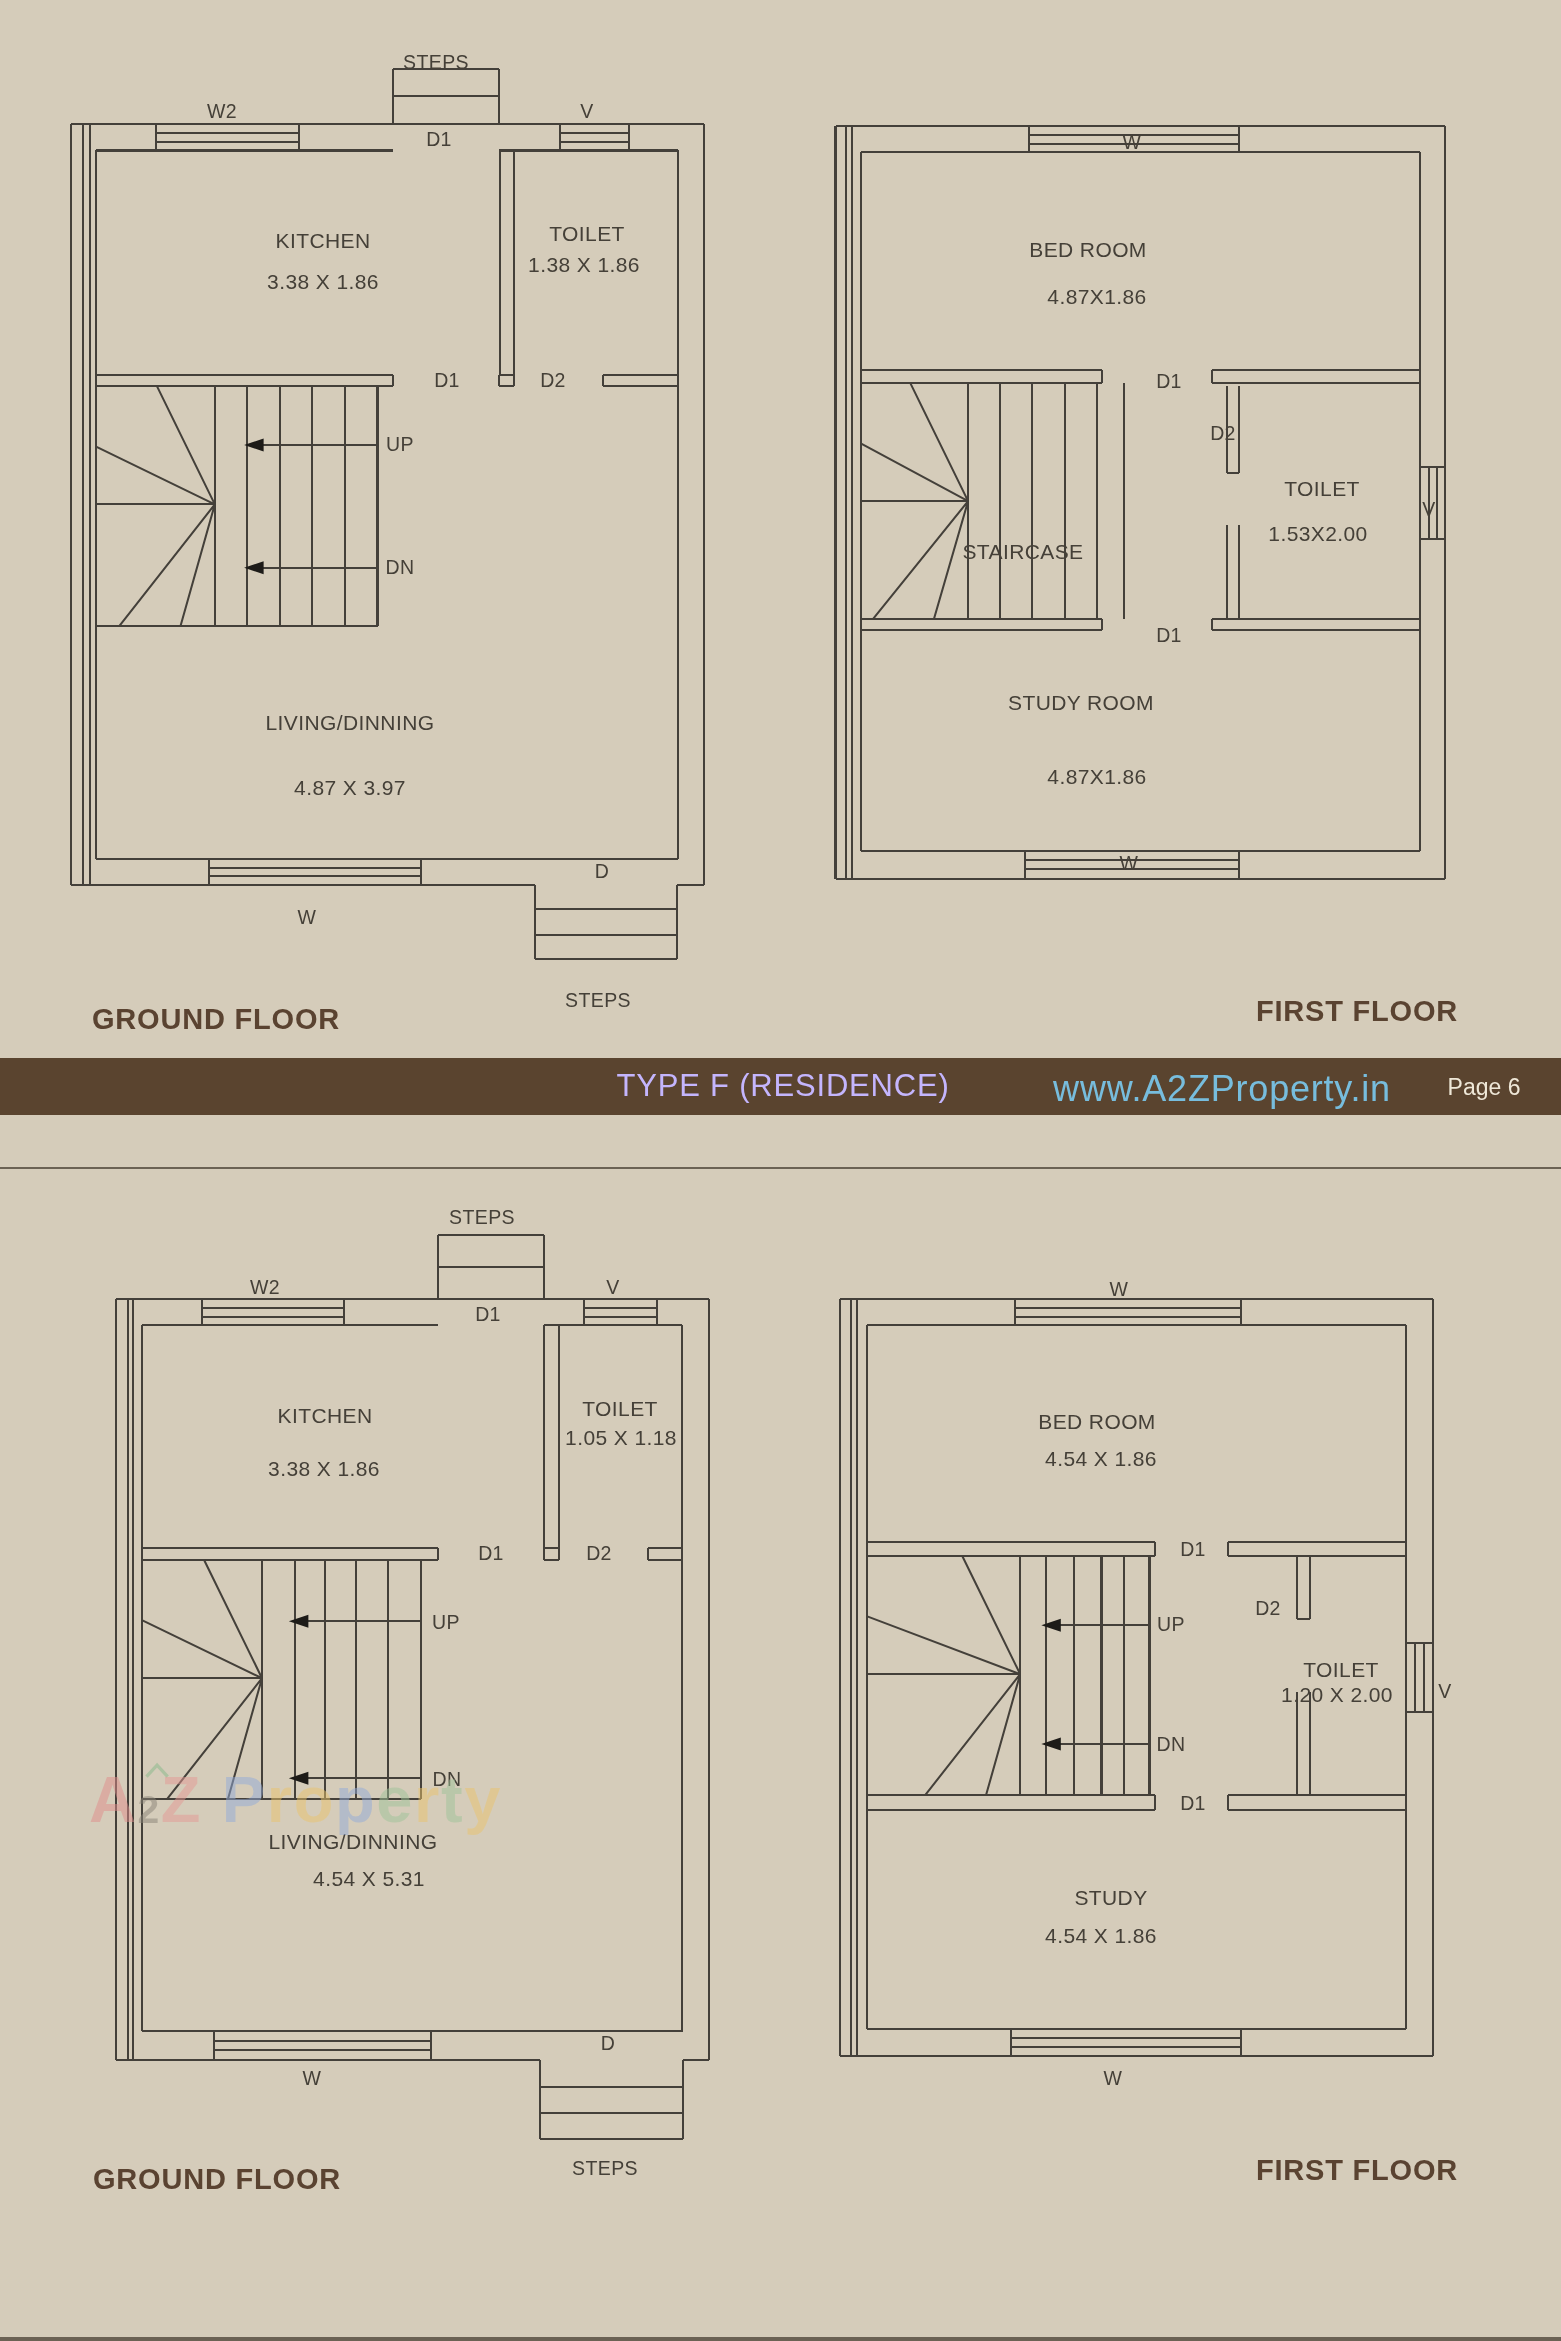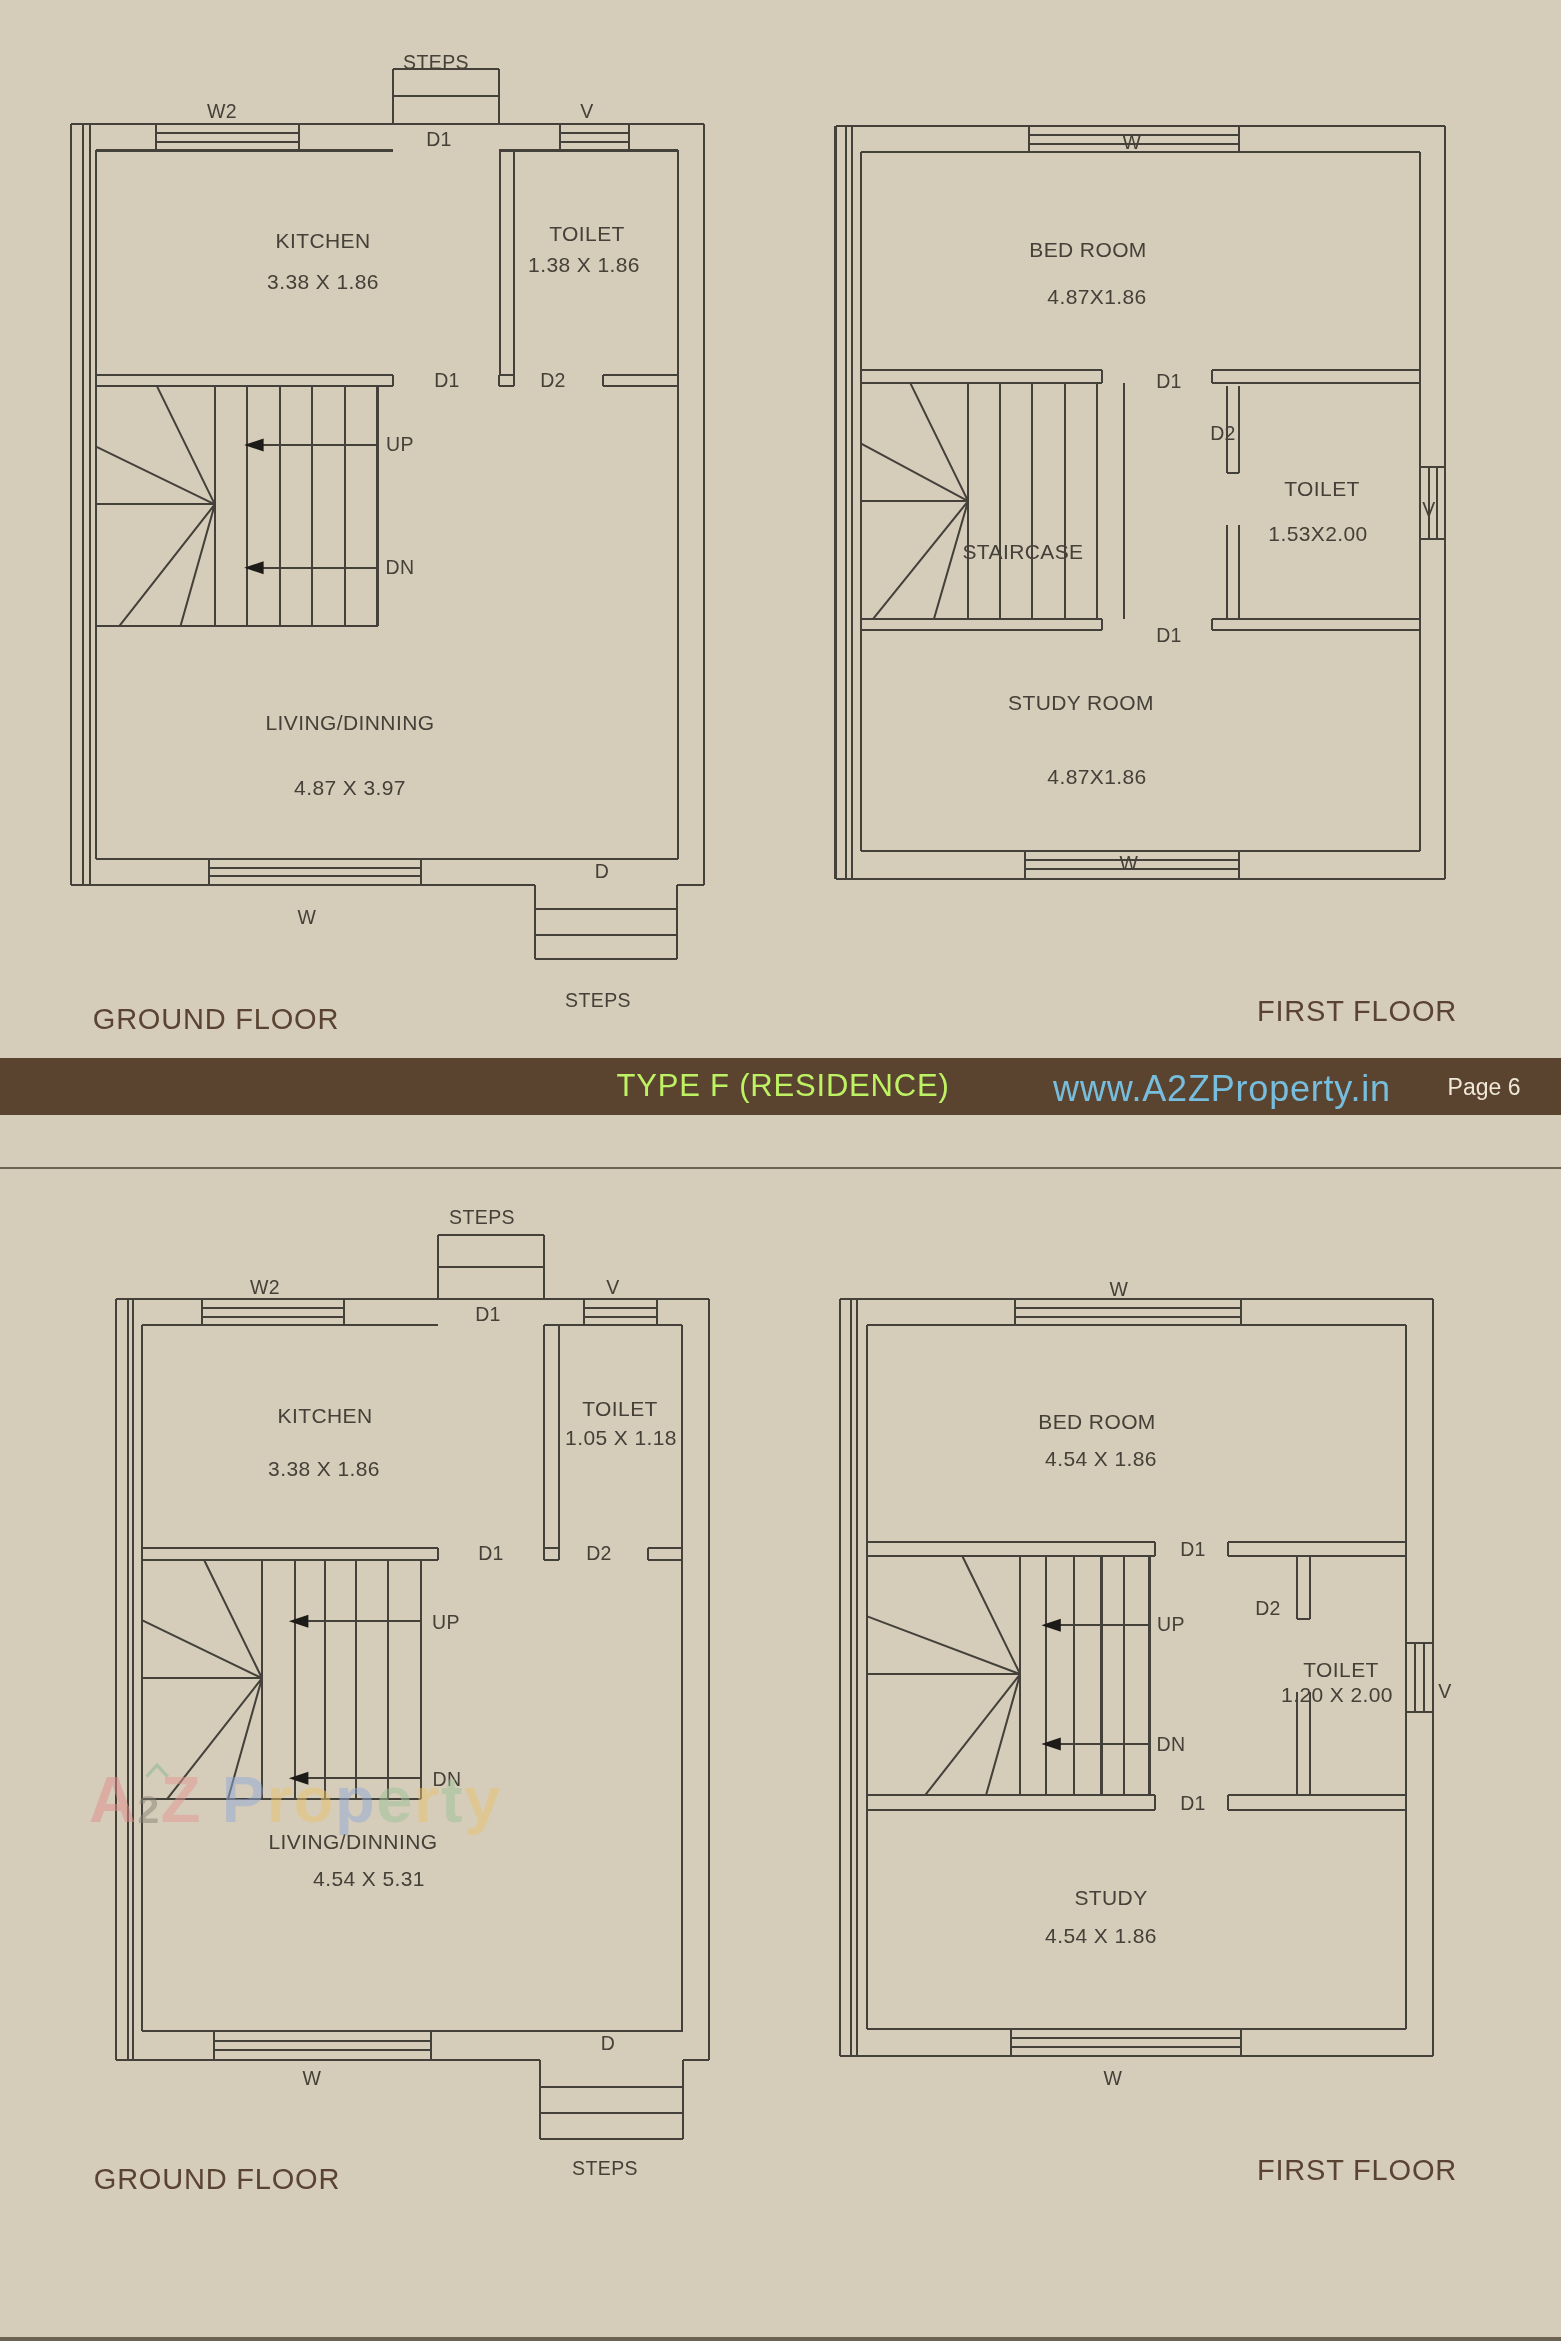--- a/index.html
+++ b/index.html
@@ -10,28 +10,28 @@
     color:#454038;
   }
   #stage{position:absolute;inset:0;}
   svg.linework{position:absolute;left:0;top:0;}
   .lbl{
     position:absolute;transform:translate(-50%,-50%);
     white-space:nowrap;font-size:21px;letter-spacing:0.4px;line-height:1;
   }
   .sm{font-size:19.5px;}
   .ttl{
-    font-size:29px;font-weight:normal;color:#5a4331;letter-spacing:0.8px;
+    font-size:29px;font-weight:bold;color:#5a4331;letter-spacing:0.8px;
   }
   .banner{
     position:absolute;left:0;width:1562px;background:#5a442f;
   }
   .banner .bt{
     position:absolute;transform:translate(-50%,-50%);white-space:nowrap;
-    color:#bef264;font-size:31px;letter-spacing:0.8px;
+    color:#c4b5fd;font-size:31px;letter-spacing:0.8px;
   }
   .banner .wm{
     position:absolute;transform:translate(-50%,-50%);white-space:nowrap;
     color:#7dd3fc;opacity:.85;font-size:36px;letter-spacing:0.8px;
   }
   .banner .pg{
     position:absolute;transform:translate(-50%,-50%);white-space:nowrap;
     color:#efe8d8;font-size:23px;
   }
   .rule{position:absolute;left:0;width:1562px;background:#6b6254;}

